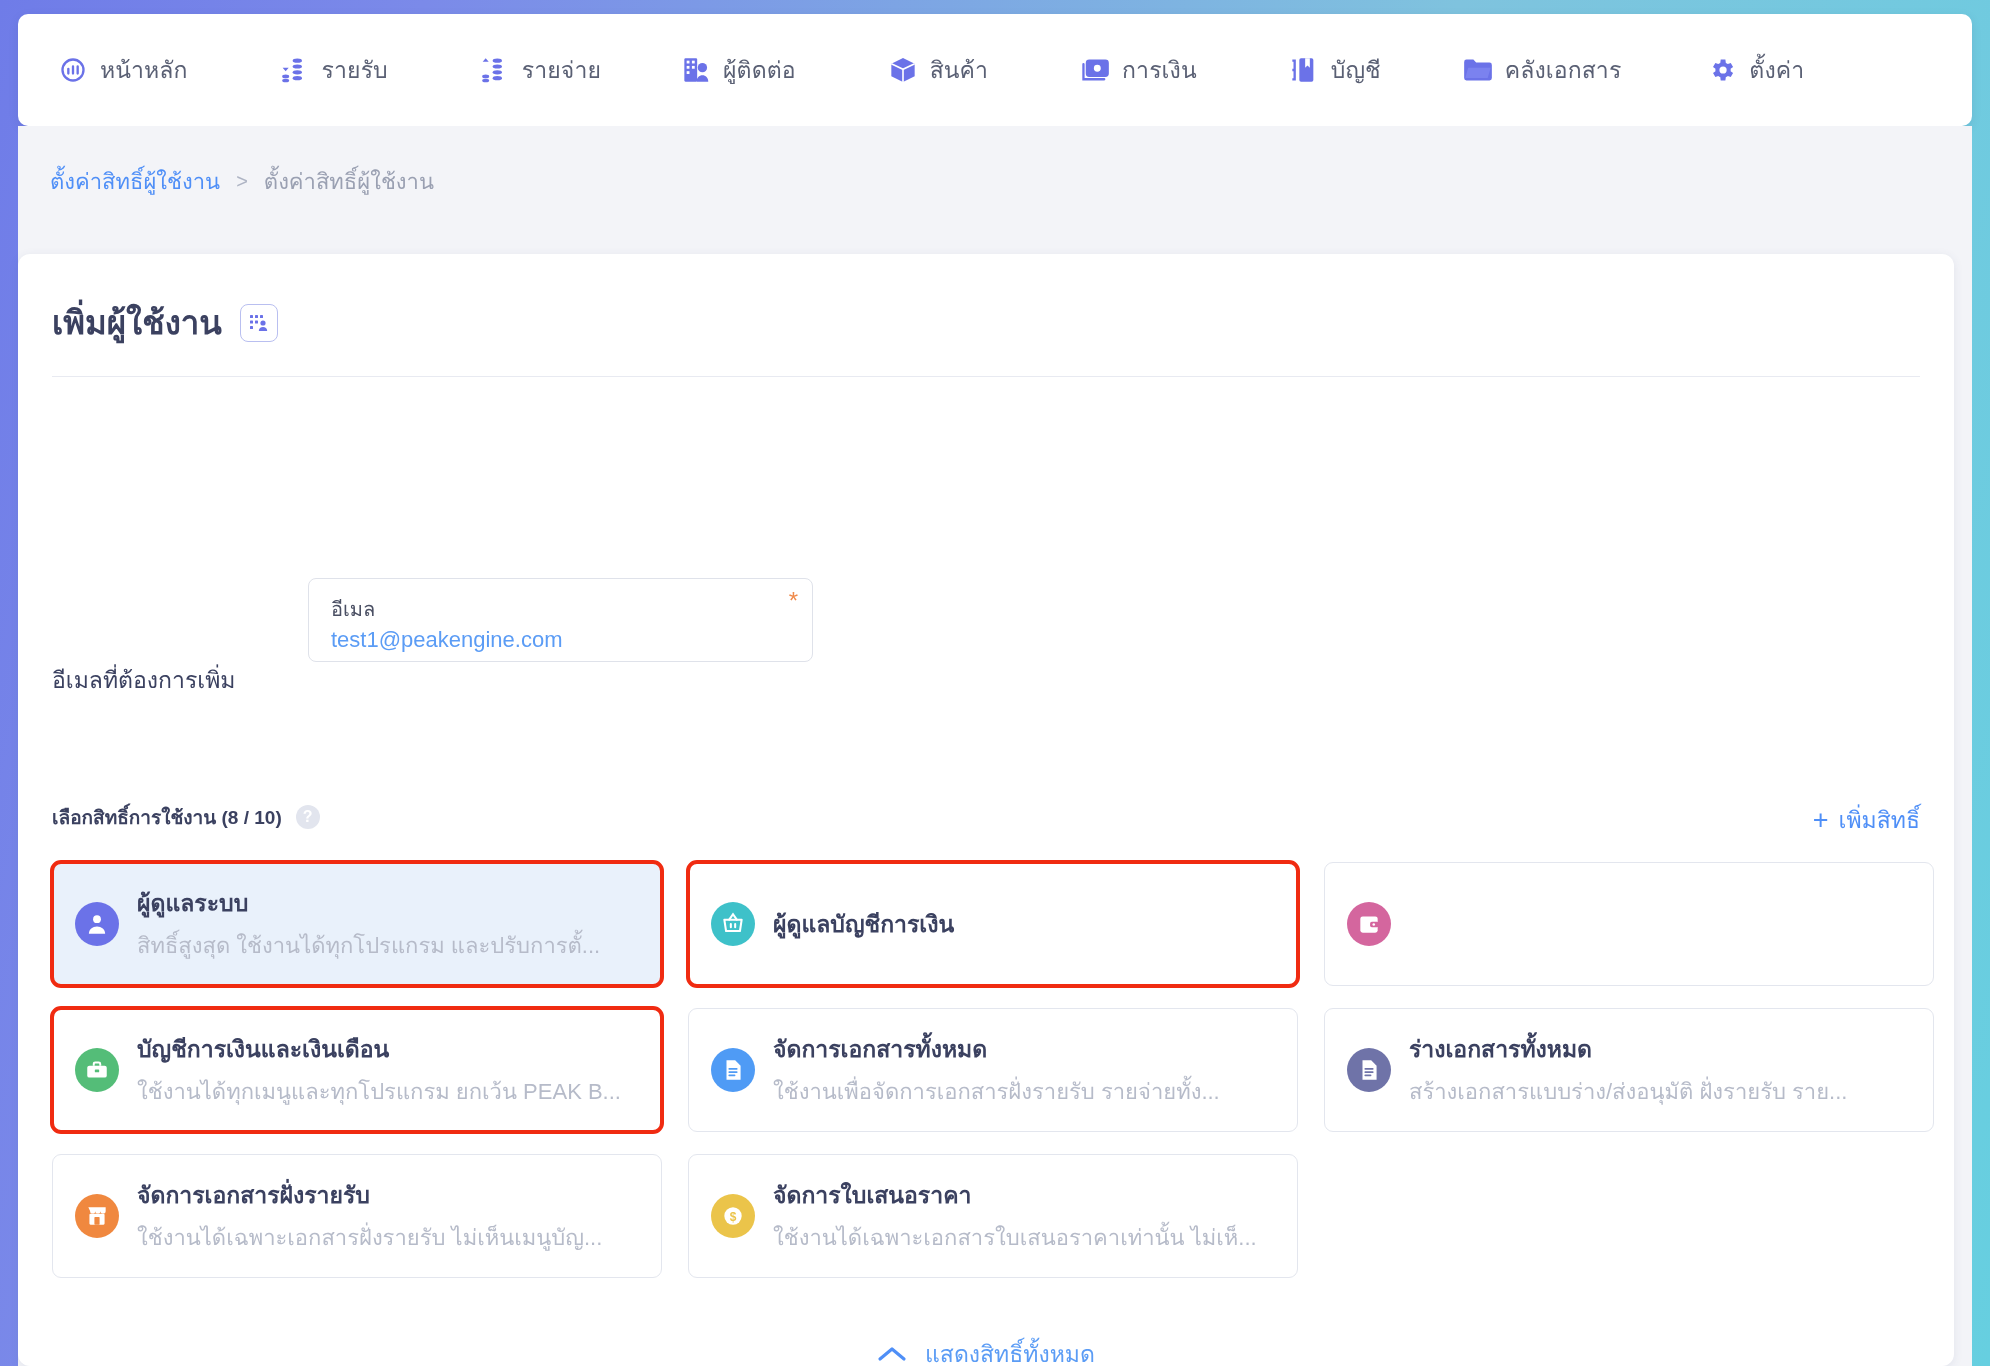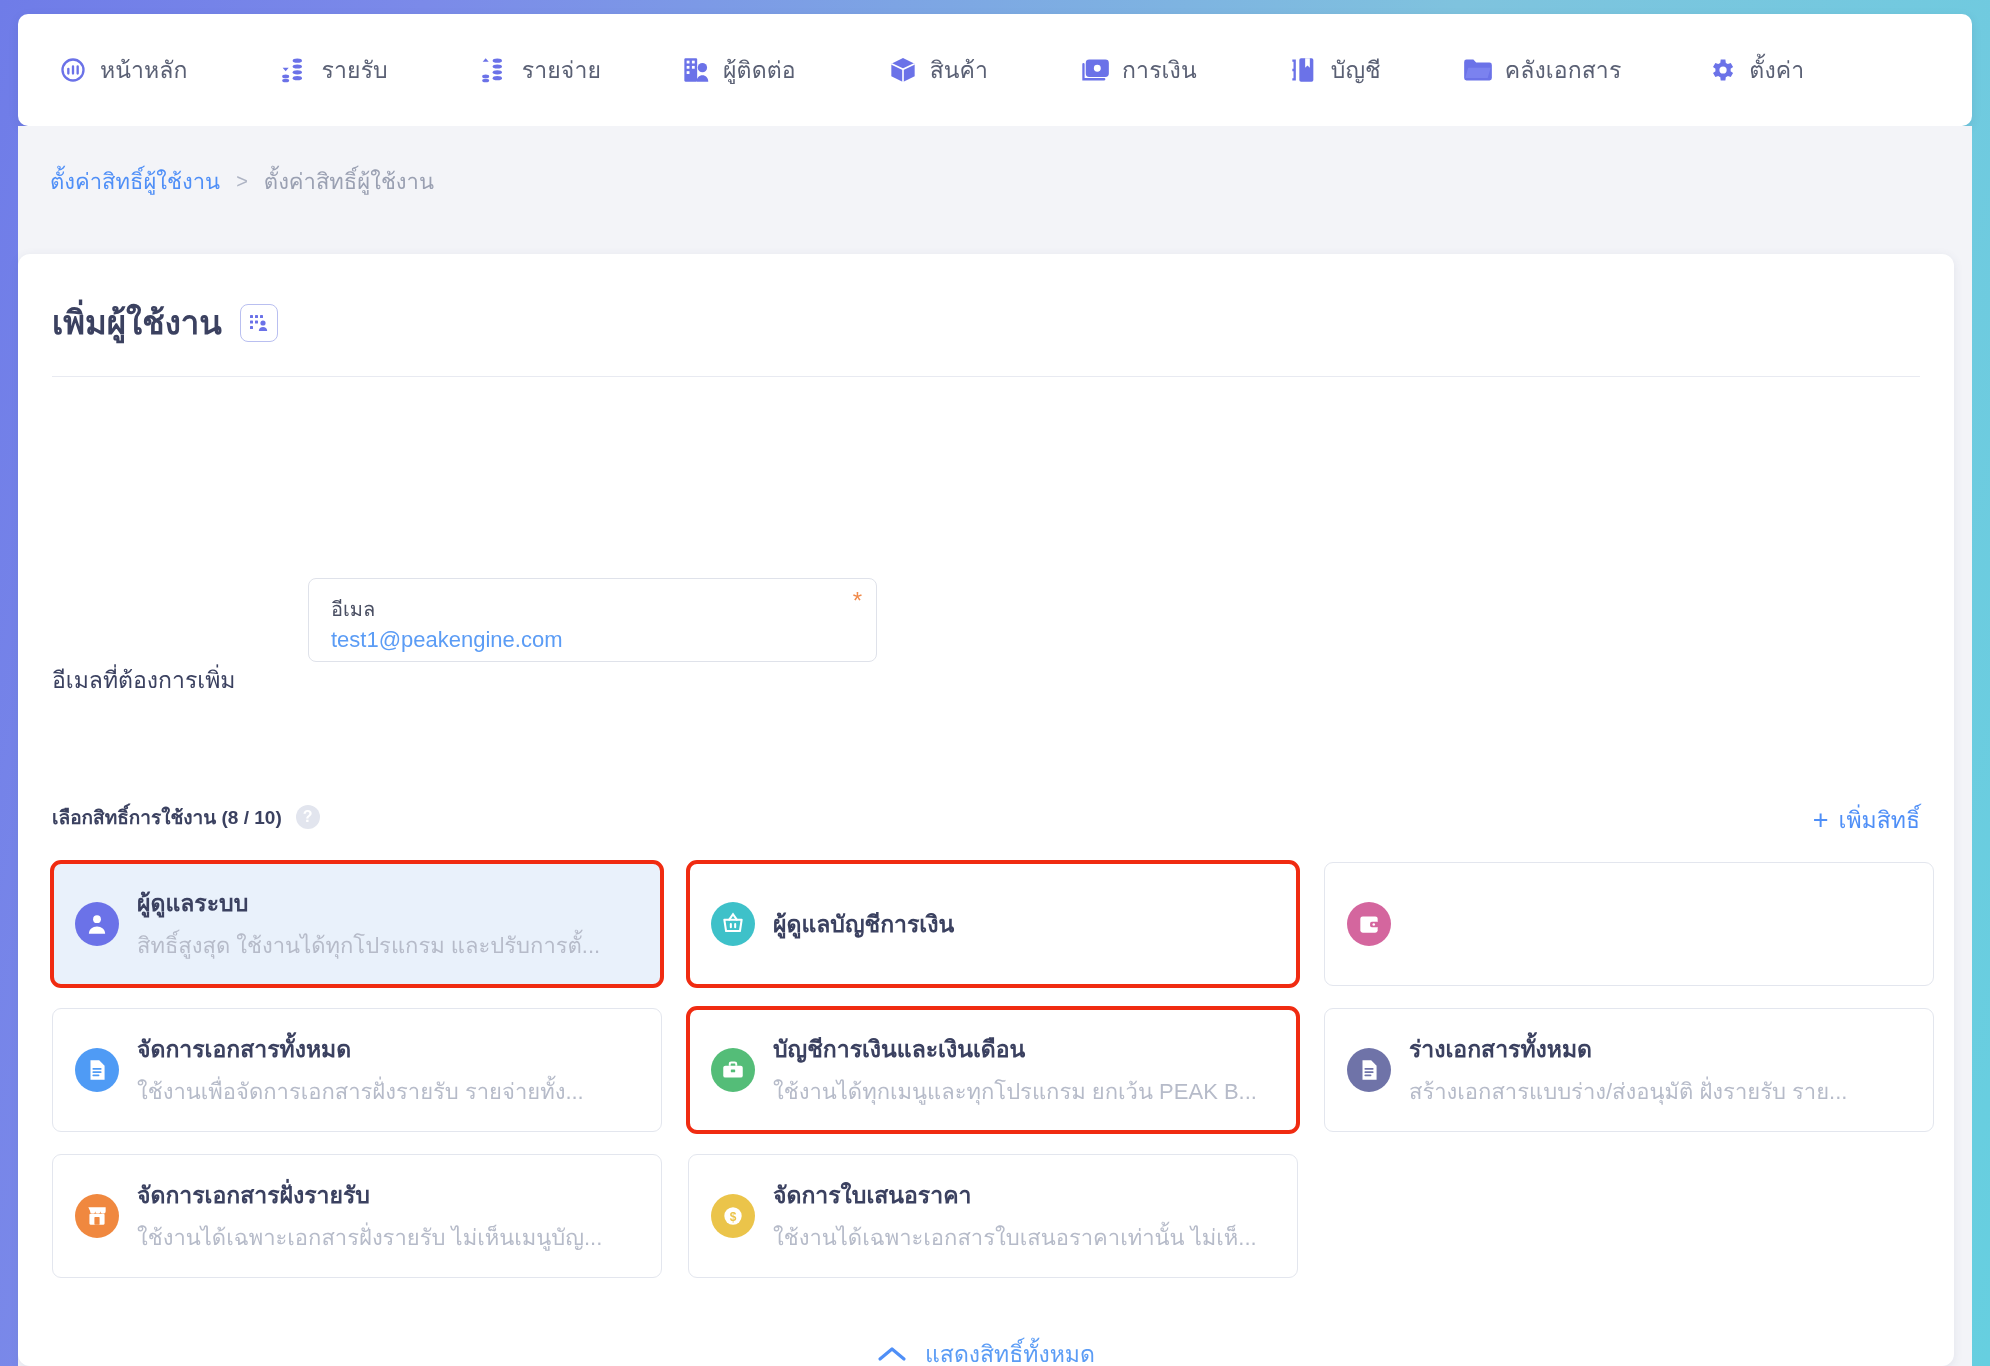--- a/index.html
+++ b/index.html
@@ -78,21 +78,21 @@
     position: absolute; left: 34px; top: 122px;
     width: 1868px; height: 1px; background: #e8eaf1;
   }
   
   .email-label {
     position: absolute; left: 34px; top: 408px;
     font-size: 23px; color: #3b4160; white-space: nowrap;
   }
   .email-box {
     position: absolute; left: 290px; top: 324px;
-    width: 569px; height: 84px;
+    width: 505px; height: 84px;
     border: 1px solid #dfe2ea; border-radius: 8px;
     background: #fff;
     padding-left: 19px;
   }
   .email-inner-label {
     position: absolute; left: 22px; top: 14px;
     font-size: 20px; color: #4a4f63;
   }
   .email-value {
     position: absolute; left: 22px; top: 48px;
@@ -357,43 +357,43 @@
         </div>
         <div class="perm-card">
           <span class="perm-ico" style="background: rgb(212, 102, 158);">
             <svg width="26" height="26" viewBox="0 0 24 24" fill="#fff">
               <rect x="4" y="5" width="16" height="15" rx="2.2"></rect>
               <rect x="13" y="10" width="8" height="5" rx="1.6" fill="#d4669e"></rect>
               <circle cx="16.4" cy="12.5" r="1.2" fill="#fff"></circle>
             </svg>
           </span>
         </div>
-        <div class="perm-card">
-          <span class="perm-ico" style="background: rgb(79, 155, 245);">
-            <svg width="26" height="26" viewBox="0 0 24 24" fill="#fff">
-              <path d="M6 3h8l5 5v13H6z"></path>
-              <path d="M8.5 11h7M8.5 14h7M8.5 17h5" stroke="#4f9bf5" stroke-width="1.5" stroke-linecap="round"></path>
-            </svg>
-          </span>
-          <div class="perm-texts">
-            <div class="perm-name">จัดการเอกสารทั้งหมด</div>
-            <div class="perm-desc">ใช้งานเพื่อจัดการเอกสารฝั่งรายรับ รายจ่ายทั้ง...</div>
-          </div>
-        </div>
         <div class="perm-card flagged">
           <span class="perm-ico" style="background: rgb(84, 189, 120);">
             <svg width="26" height="26" viewBox="0 0 24 24" fill="#fff">
               <rect x="3" y="8" width="18" height="11" rx="2"></rect>
               <path d="M9 8V6.4A1.4 1.4 0 0 1 10.4 5h3.2A1.4 1.4 0 0 1 15 6.4V8" fill="none" stroke="#fff" stroke-width="1.8"></path>
               <rect x="10" y="11.5" width="4" height="2.6" rx=".6" fill="#54bd78"></rect>
             </svg>
           </span>
           <div class="perm-texts">
             <div class="perm-name">บัญชีการเงินและเงินเดือน</div>
             <div class="perm-desc">ใช้งานได้ทุกเมนูและทุกโปรแกรม ยกเว้น PEAK B...</div>
+          </div>
+        </div>
+        <div class="perm-card">
+          <span class="perm-ico" style="background: rgb(79, 155, 245);">
+            <svg width="26" height="26" viewBox="0 0 24 24" fill="#fff">
+              <path d="M6 3h8l5 5v13H6z"></path>
+              <path d="M8.5 11h7M8.5 14h7M8.5 17h5" stroke="#4f9bf5" stroke-width="1.5" stroke-linecap="round"></path>
+            </svg>
+          </span>
+          <div class="perm-texts">
+            <div class="perm-name">จัดการเอกสารทั้งหมด</div>
+            <div class="perm-desc">ใช้งานเพื่อจัดการเอกสารฝั่งรายรับ รายจ่ายทั้ง...</div>
           </div>
         </div>
         <div class="perm-card">
           <span class="perm-ico" style="background: rgb(111, 115, 168);">
             <svg width="26" height="26" viewBox="0 0 24 24" fill="#fff">
               <path d="M6 3h8l5 5v13H6z"></path>
               <path d="M8.5 11h7M8.5 14h7M8.5 17h5" stroke="#6f73a8" stroke-width="1.5" stroke-linecap="round"></path>
             </svg>
           </span>
           <div class="perm-texts">

